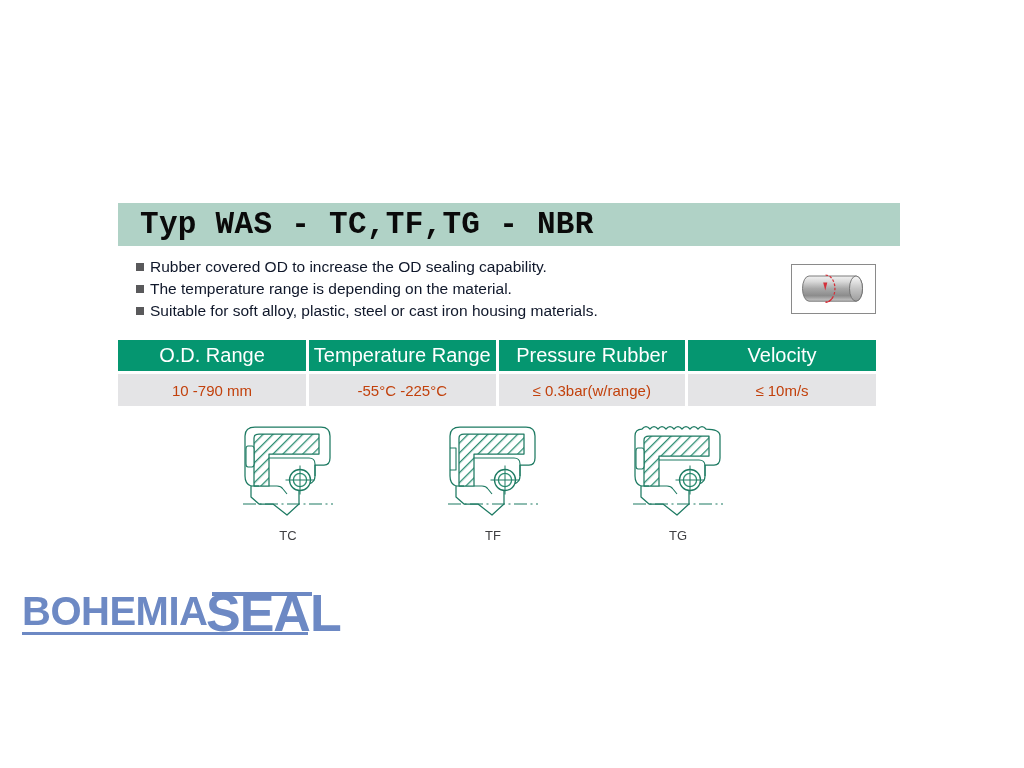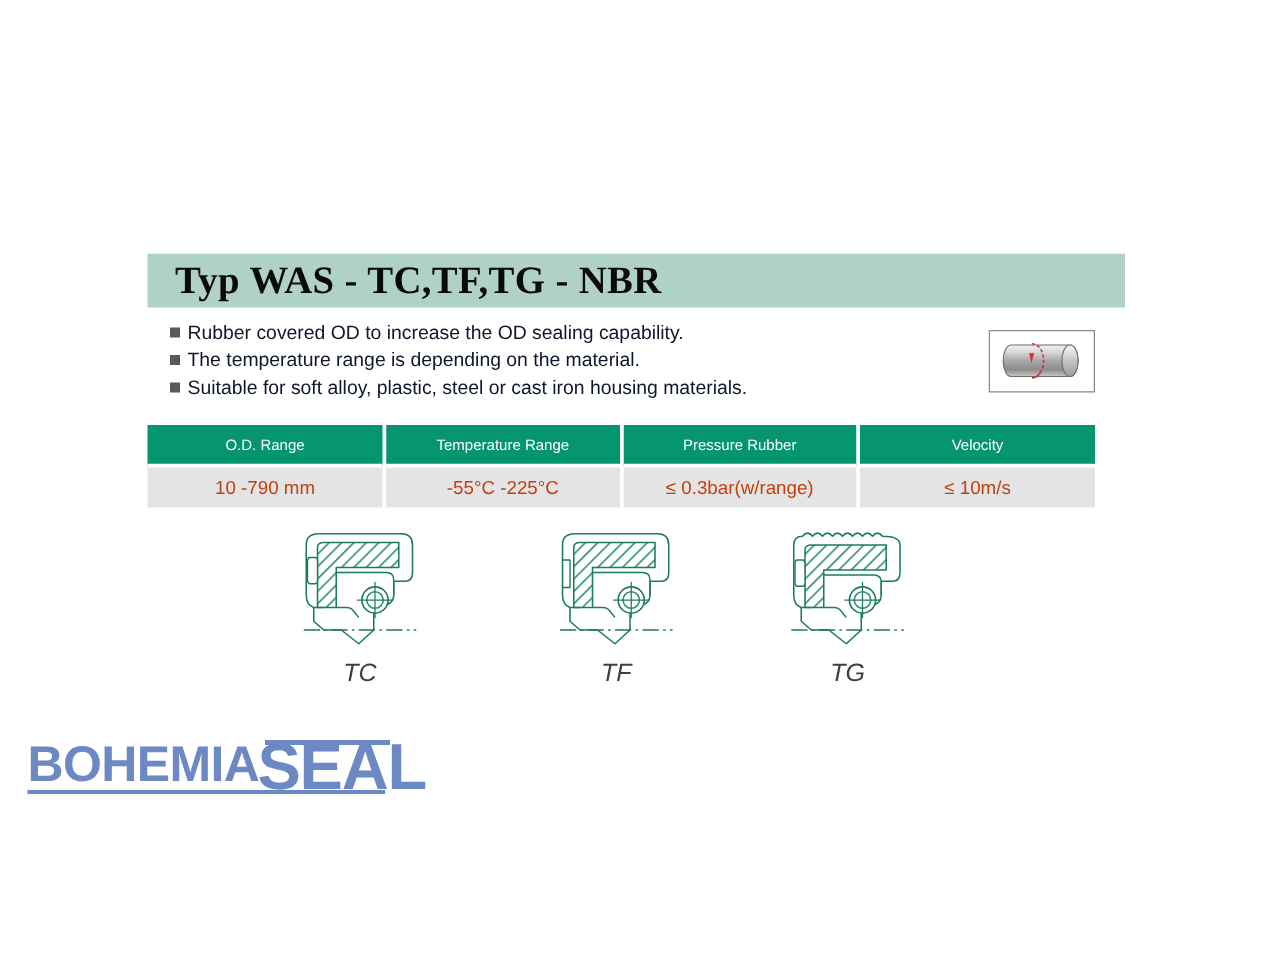--- a/index.html
+++ b/index.html
@@ -24,21 +24,21 @@
     top: 203px;
     width: 782px;
     height: 43px;
     background: #b0d2c6;
   }
   #title-text {
     position: absolute;
     left: 22px;
     top: 50%;
     transform: translateY(-52%);
-    font-family: Liberation Serif, serif;
+    font-family: Liberation Mono, monospace;
     font-weight: bold;
     font-size: 31px;
     letter-spacing: 0.3px;
     color: #0a0a0a;
     white-space: nowrap;
     transform-origin: left center;
   }
 
   
   #features {
@@ -92,21 +92,21 @@
   }
   #spec-table th, #spec-table td {
     text-align: center;
     padding: 0;
     border: none;
   }
   #spec-table th {
     background: #059670;
     color: #ffffff;
     height: 31px;
-    font-size: 12px;
+    font-size: 20px;
     font-weight: normal;
     border-right: 3px solid #ffffff;
   }
   #spec-table th:last-child { border-right: none; }
   #spec-table td {
     background: #e4e4e6;
     color: #c2410c;
     height: 32px;
     font-size: 15px;
     border-right: 3px solid #ffffff;
@@ -124,23 +124,22 @@
   }
   .seal-figure {
     position: absolute;
     top: 0;
     width: 150px;
     text-align: center;
   }
   .seal-figure svg { display: block; margin: 0 auto; }
   .seal-label {
     margin-top: 4px;
-    font-size: 20px;
+    font-size: 13px;
     color: #3f3f42;
-    font-style: italic;
   }
   #seal-tc { left: 95px; }
   #seal-tf { left: 300px; }
   #seal-tg { left: 485px; }
 
   
   #logo {
     position: absolute;
     left: 16px;
     top: 583px;

